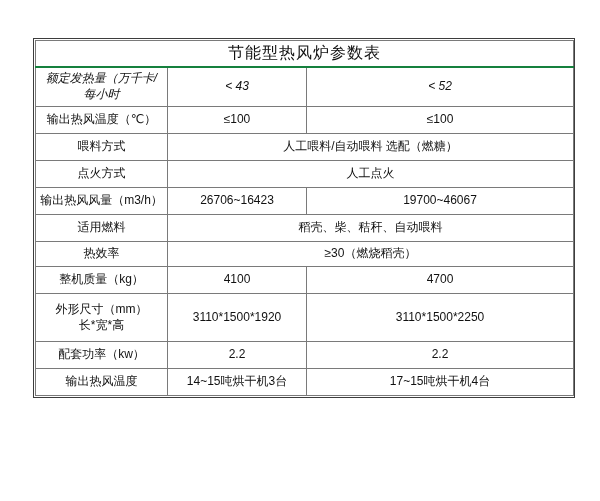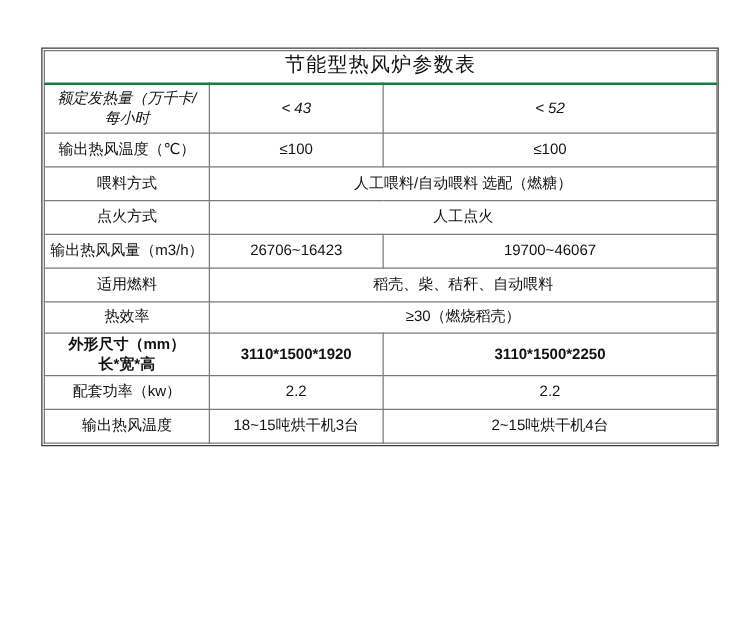--- a/index.html
+++ b/index.html
@@ -43,21 +43,21 @@
     font-weight: normal;
     font-size: 16px;
     letter-spacing: 1px;
     border-bottom: 2px solid #15803d;
   }
   .h26 { height: 26px; }
   .h24 { height: 24px; }
   .h40 { height: 40px; font-style: italic; }
   .h27 { height: 27px; }
   .h25 { height: 25px; margin-top: 36px; }
-  .h34 { height: 34px; font-weight: bold; }
+  .h34 { height: 48px; }
   .h36 { height: 36px; }
 </style>
 </head>
 <body>
 
 <div id="page">
   <div class="table-wrap">
     <table class="param">
       <colgroup>
         <col style="width:132px">
@@ -104,36 +104,41 @@
       <tr class="h27">
         <td>适用燃料</td>
         <td colspan="2">稻壳、柴、秸秆、自动喂料</td>
       </tr>
 
       <tr class="h25">
         <td>热效率</td>
         <td colspan="2">≥30（燃烧稻壳）</td>
       </tr>
 
+      <tr class="h27">
+        <td>整机质量（kg）</td>
+        <td>4100</td>
+        <td>4700</td>
+      </tr>
 
       <tr class="h34">
         <td>外形尺寸（mm）
 长*宽*高</td>
         <td>3110*1500*1920</td>
         <td>3110*1500*2250</td>
       </tr>
 
       <tr class="h27">
         <td>配套功率（kw）</td>
         <td>2.2</td>
         <td>2.2</td>
       </tr>
 
       <tr class="h27">
         <td>输出热风温度</td>
-        <td>18~15吨烘干机3台</td>
-        <td>2~15吨烘干机4台</td>
+        <td>14~15吨烘干机3台</td>
+        <td>17~15吨烘干机4台</td>
       </tr>
 
     </tbody>
       </table>
   </div>
 </div>
 
 </body></html>

